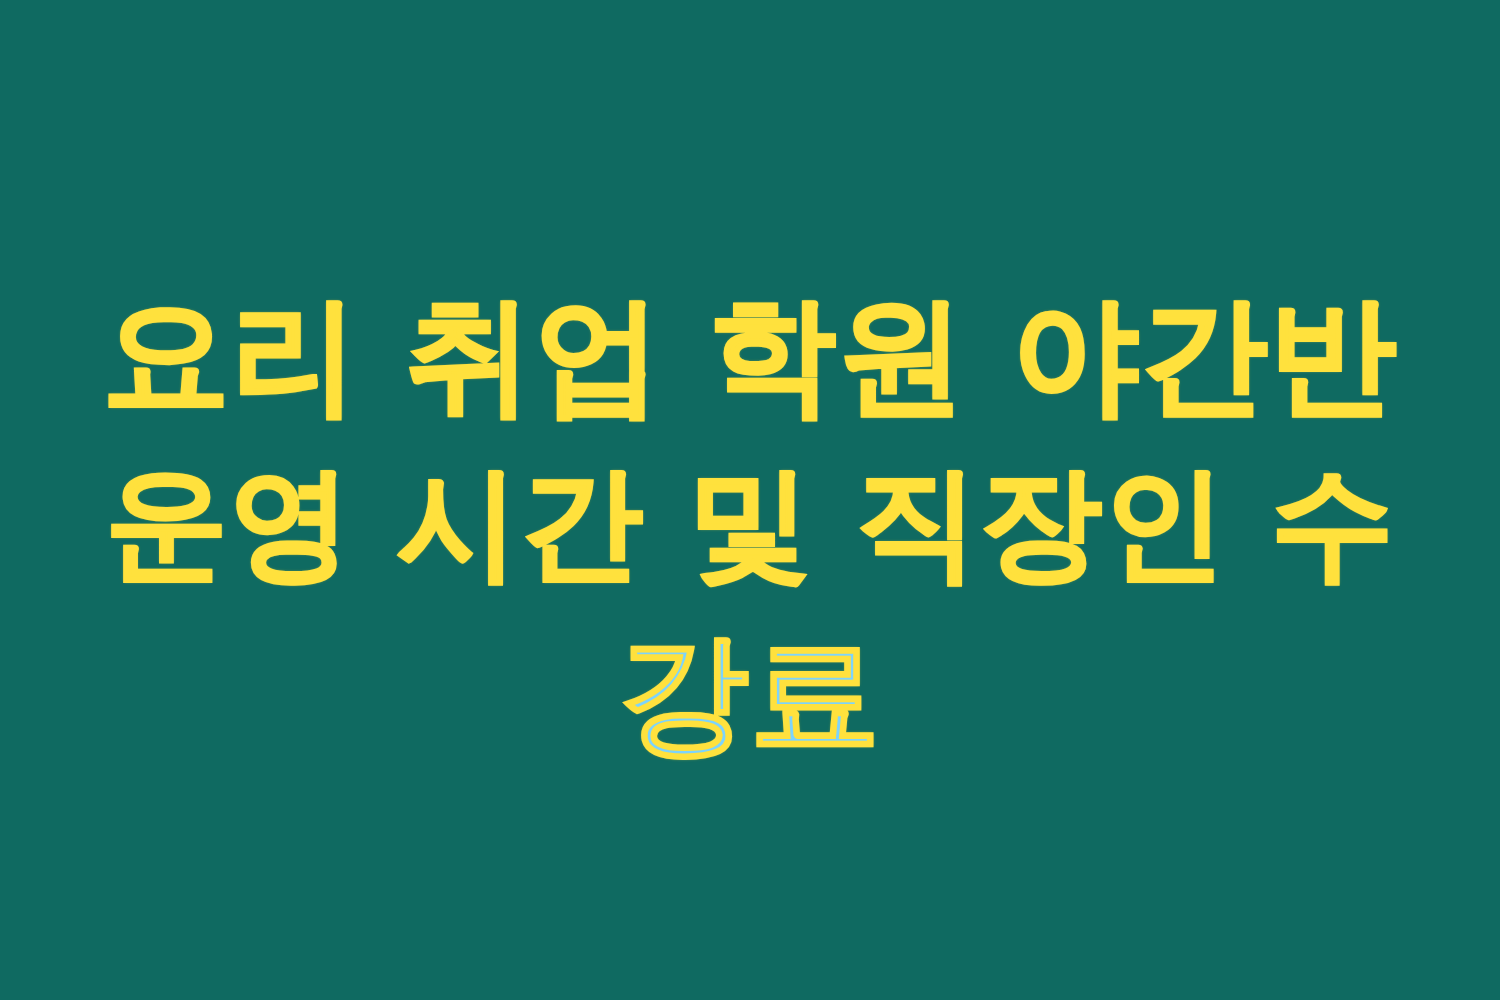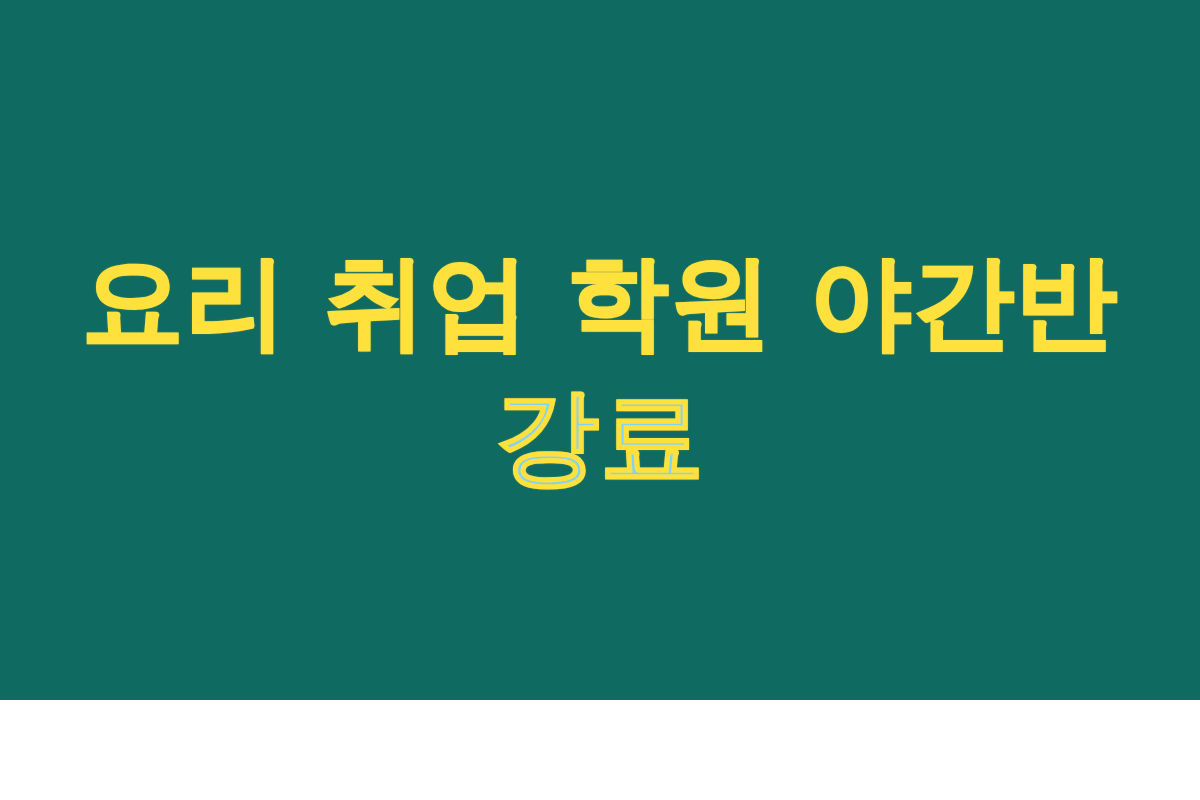--- a/index.html
+++ b/index.html
@@ -12,21 +12,21 @@
     width: 1200px;
     height: 800px;
     overflow: hidden;
     font-family: "Liberation Sans", sans-serif;
   }
 
   #banner {
     position: relative;
     box-sizing: border-box;
     width: 1200px;
-    height: 700px;
+    height: 800px;
     background: #0F6A61;
     display: flex;
     align-items: center;
     justify-content: center;
   }
 
   #title-block {
     box-sizing: border-box;
     width: 1060px;
     padding: 0 6px;
@@ -53,17 +53,18 @@
 </style>
 </head>
 <body>
 
 <div id="banner" style="background: rgb(15, 106, 97);">
 
   <div id="title-block">
 
     <span class="title-line" style="color: rgb(255, 225, 61); -webkit-text-stroke: 2px rgb(255, 225, 61); font-size: 102px;">요리 취업 학원 야간반</span>
 
+    <span class="title-line" style="color: rgb(255, 225, 61); -webkit-text-stroke: 2px rgb(255, 225, 61); font-size: 98px;">운영 시간 및 직장인 수</span>
 
     <span class="title-line" style="color: #7dd3fc; -webkit-text-stroke: 2px rgb(255, 225, 61);">강료</span>
 
   </div>
 </div>
 
 </body></html>

